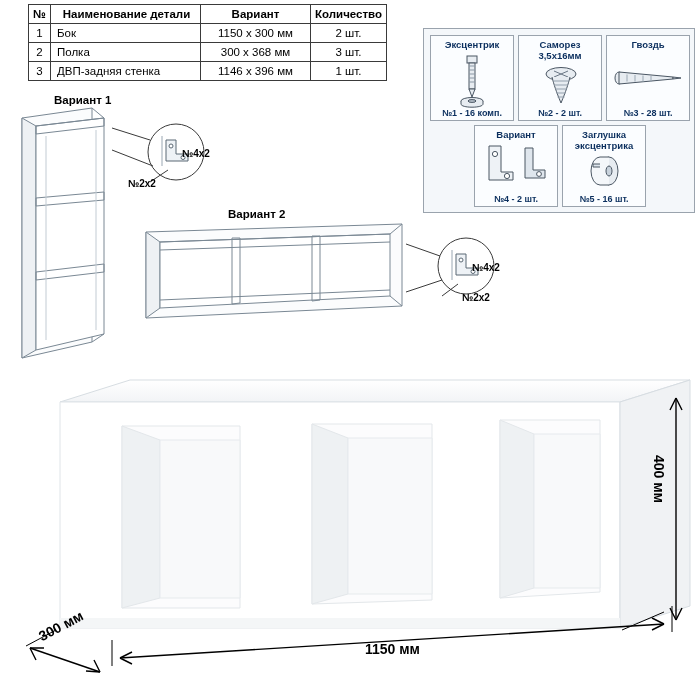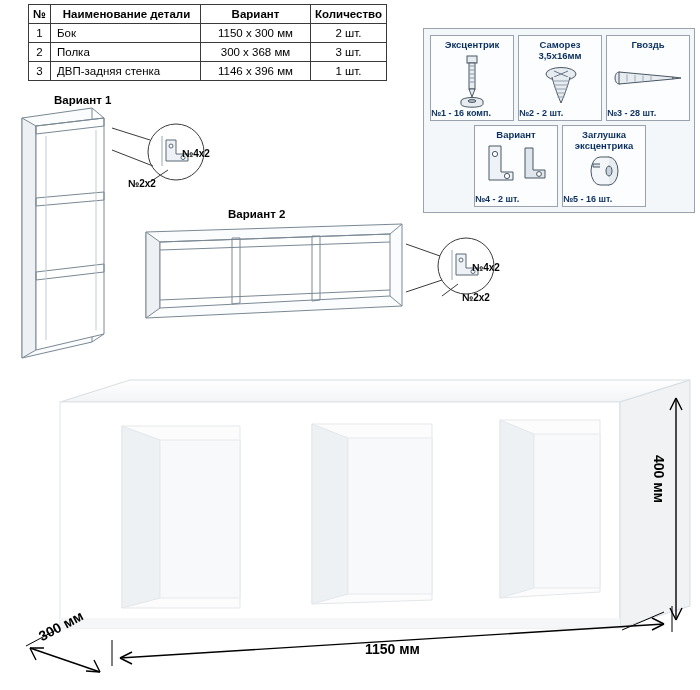--- a/index.html
+++ b/index.html
@@ -58,21 +58,21 @@
     font-size: 9.5px;
     font-weight: bold;
     color: #0b2f5e;
     line-height: 11px;
     padding-top: 3px;
   }
   .hw-caption {
     position: absolute;
     bottom: 2px;
     left: 0; right: 0;
-    text-align: left;
+    text-align: center;
     font-size: 9px;
     font-weight: bold;
     color: #0b2f5e;
   }
   .hw-art { position: absolute; left: 0; right: 0; top: 16px; bottom: 14px; }
 
   
   .var-label {
     position: absolute;
     font-size: 11.5px;

